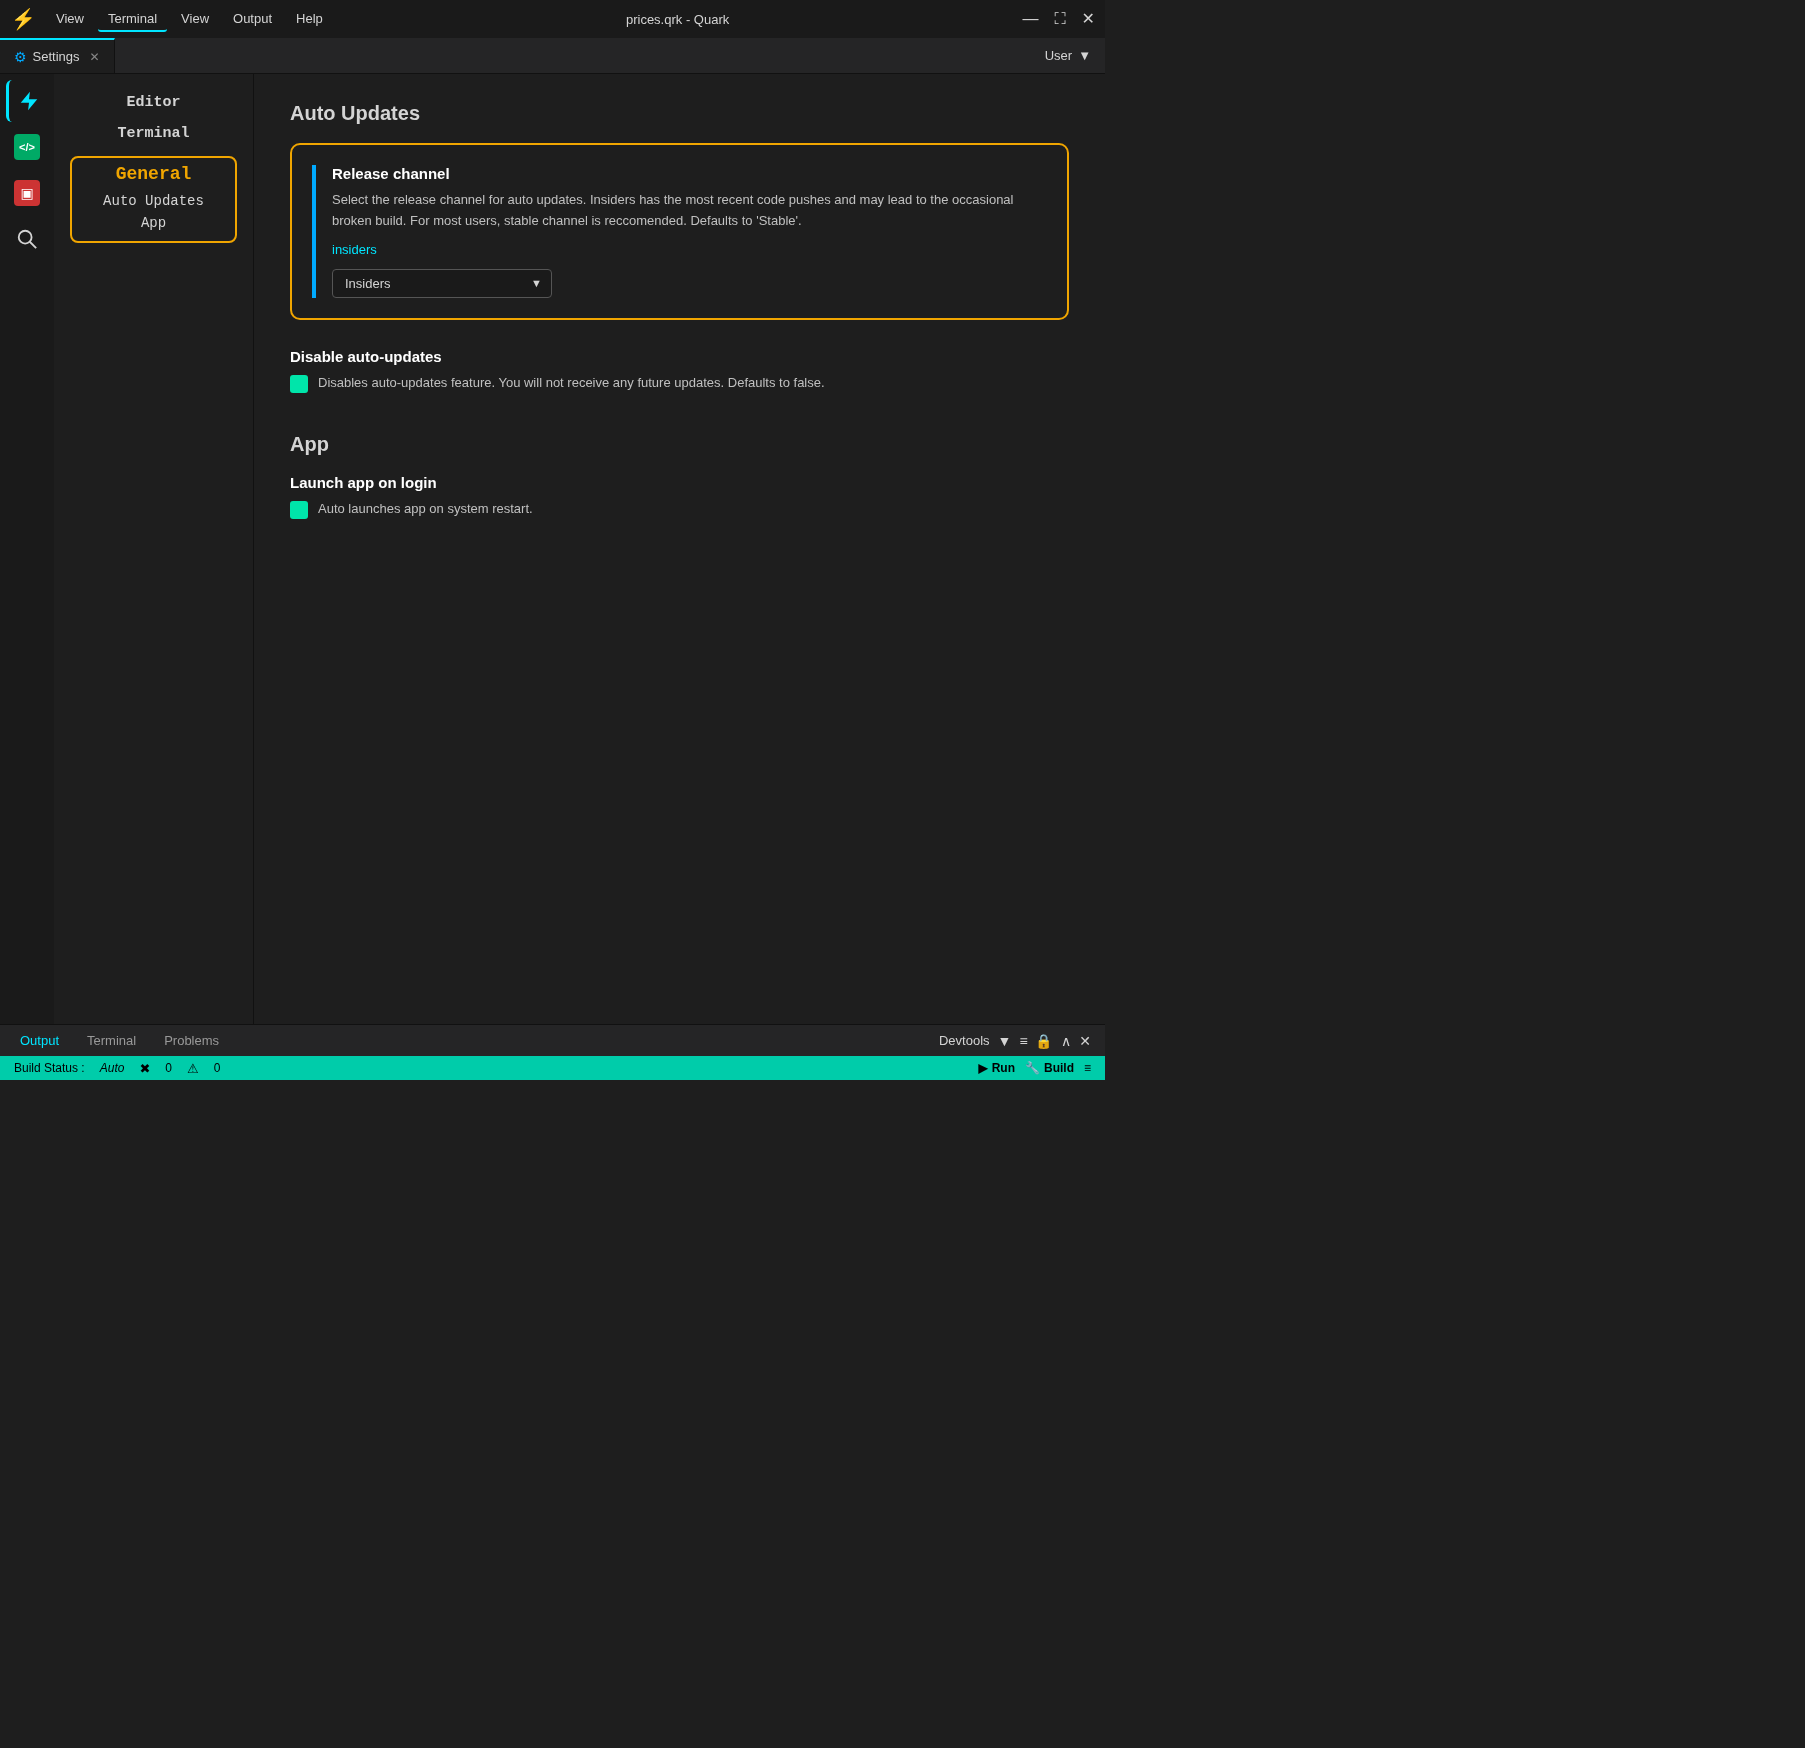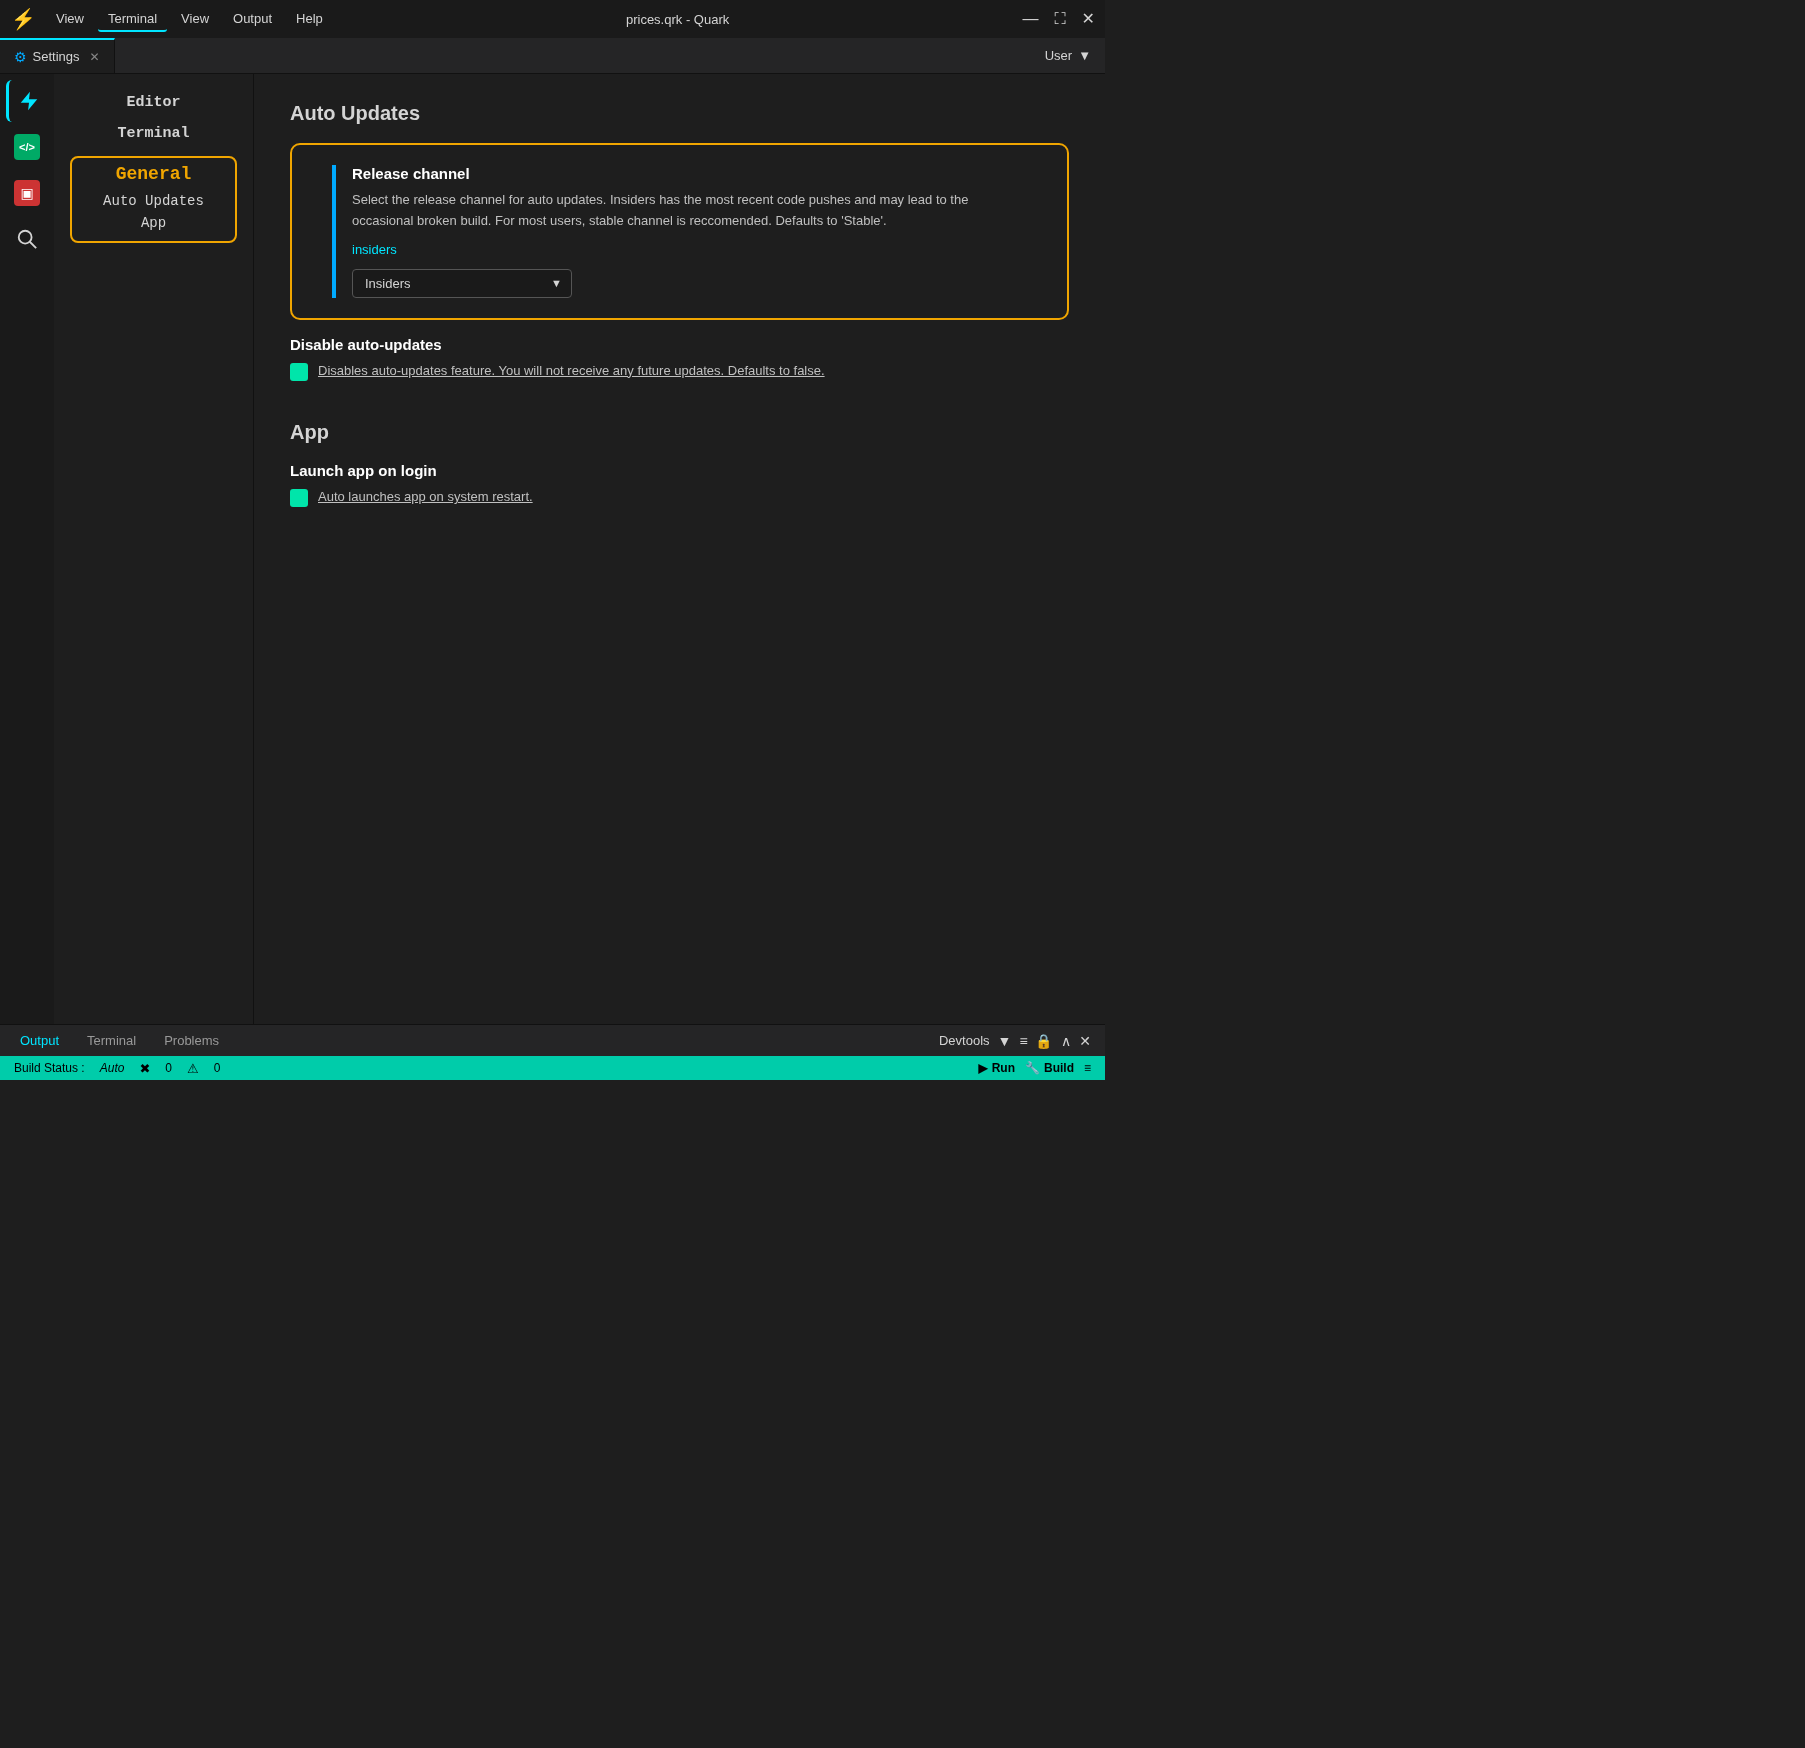--- a/index.html
+++ b/index.html
@@ -185,22 +185,22 @@
       font-size: 20px;
       font-weight: 700;
       color: #d4d4d4;
       margin-bottom: 18px;
     }
 
     
     .setting-card {
       border: 2px solid #f0a500;
       border-radius: 10px;
-      padding: 20px 40px;
-      margin-bottom: 16px;
+      padding: 20px 20px;
+      margin-bottom: 28px;
       background: #1e1e1e;
     }
     .setting-card-left-accent {
       border-left: 4px solid #00aaff;
       padding-left: 16px;
     }
     .setting-name {
       font-size: 15px;
       font-weight: 700;
       color: #fff;
@@ -255,21 +255,20 @@
       color: #fff;
       margin-bottom: 8px;
     }
     .setting-row-desc {
       display: flex;
       align-items: flex-start;
       gap: 10px;
       font-size: 13px;
       color: #c0c0c0;
       line-height: 1.6;
-      text-decoration: underline;
     }
     .checkbox-teal {
       width: 18px;
       height: 18px;
       background: #00e5aa;
       border-radius: 3px;
       flex-shrink: 0;
       margin-top: 2px;
     }
 

